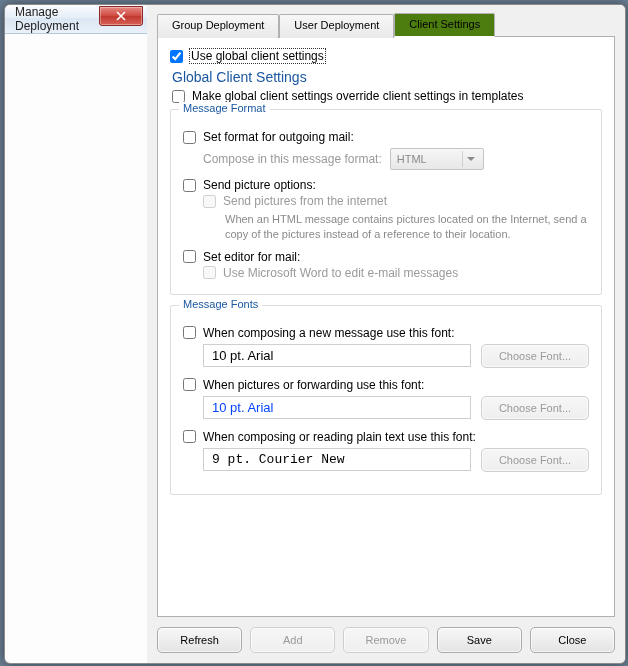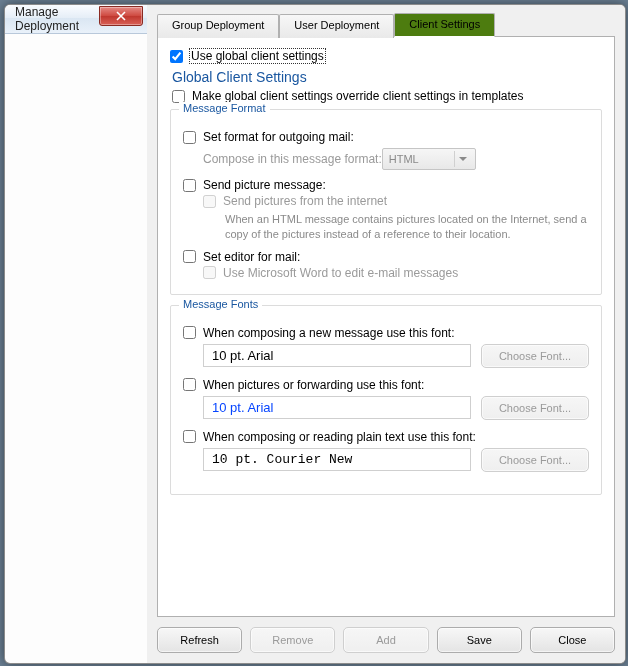--- a/index.html
+++ b/index.html
@@ -127,20 +127,21 @@
   }
   .indent {
     margin-left: 20px;
   }
   .disabled {
     color: #9a9a9a;
   }
   .inline-row {
     display: flex;
     align-items: center;
+    gap: 8px;
     margin: 4px 0 8px 20px;
   }
   .combo {
     display: inline-flex;
     align-items: center;
     border: 1px solid #c5c5c5;
     background: linear-gradient(#f6f6f6,#e8e8e8);
     height: 20px;
     padding: 0 4px 0 6px;
     color: #8a8a8a;
@@ -257,21 +258,21 @@
             <span class="caret">
               <svg width="8" height="5" viewBox="0 0 8 5">
                   <path d="M0 0 L4 4 L8 0 Z" fill="#8a8a8a"></path>
                 </svg>
             </span>
           </div>
         </div>
 
         <div class="chk-row">
           <input type="checkbox" style="">
-          <span>Send picture message:</span>
+          <span>Send picture options:</span>
         </div>
         <div class="chk-row indent disabled">
           <input type="checkbox" disabled="" style="">
           <span>Send pictures from the internet</span>
         </div>
         <div class="help-text">When an HTML message contains pictures located on the Internet, send a copy of the pictures instead of a reference to their location.</div>
 
         <div class="chk-row">
           <input type="checkbox" style="">
           <span>Set editor for mail:</span>
@@ -301,29 +302,29 @@
         <div class="font-row">
           <div class="font-box font-arial blue">10 pt. Arial</div>
           <div class="btn disabled">Choose Font...</div>
         </div>
 
         <div class="chk-row">
           <input type="checkbox" style="">
           <span>When composing or reading plain text use this font:</span>
         </div>
         <div class="font-row">
-          <div class="font-box font-courier">10 pt. Courier New</div>
+          <div class="font-box font-courier">9 pt. Courier New</div>
           <div class="btn disabled">Choose Font...</div>
         </div>
       </div>
 
     </div>
 
     <div class="bottom-bar">
       <div class="btn">Refresh</div>
+      <div class="btn disabled">Add</div>
       <div class="btn disabled">Remove</div>
-      <div class="btn disabled">Add</div>
       <div class="btn">Save</div>
       <div class="btn">Close</div>
     </div>
 
   </div>
 </div>
 
 </body></html>

